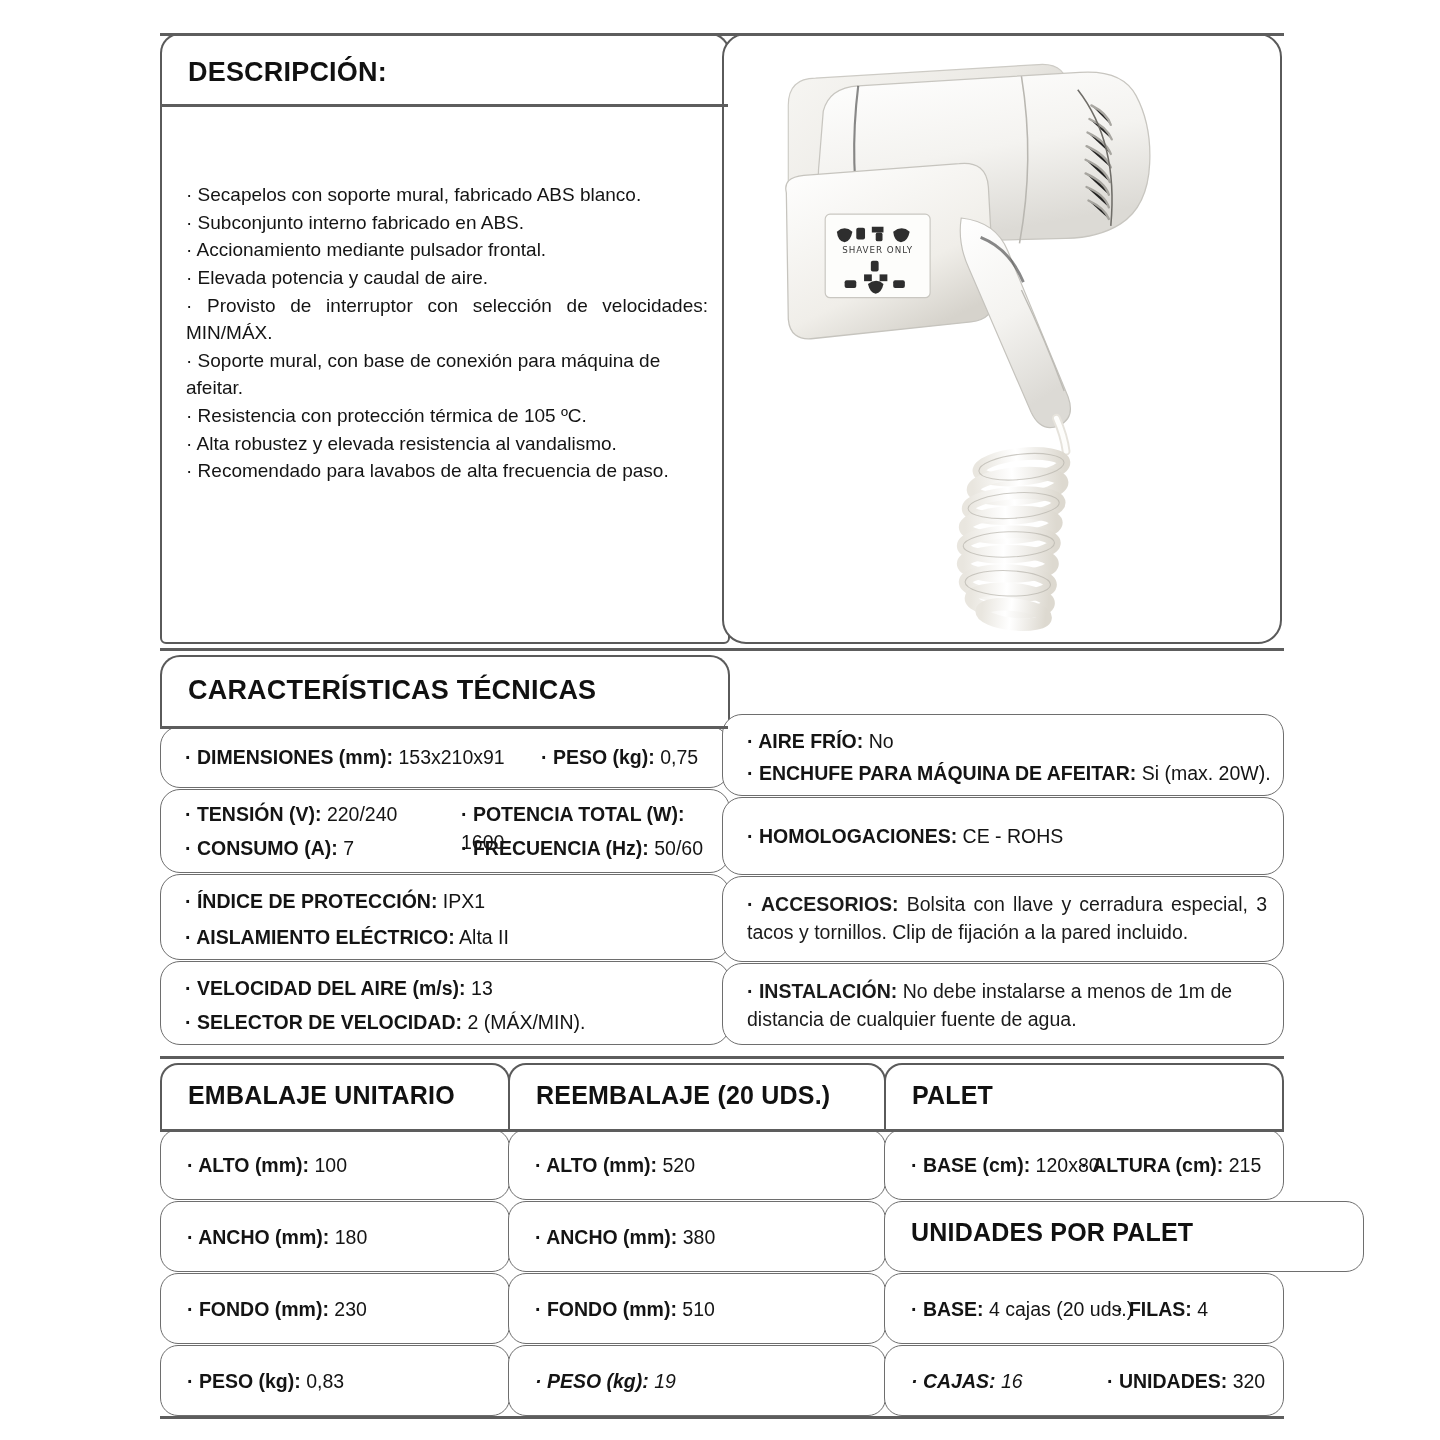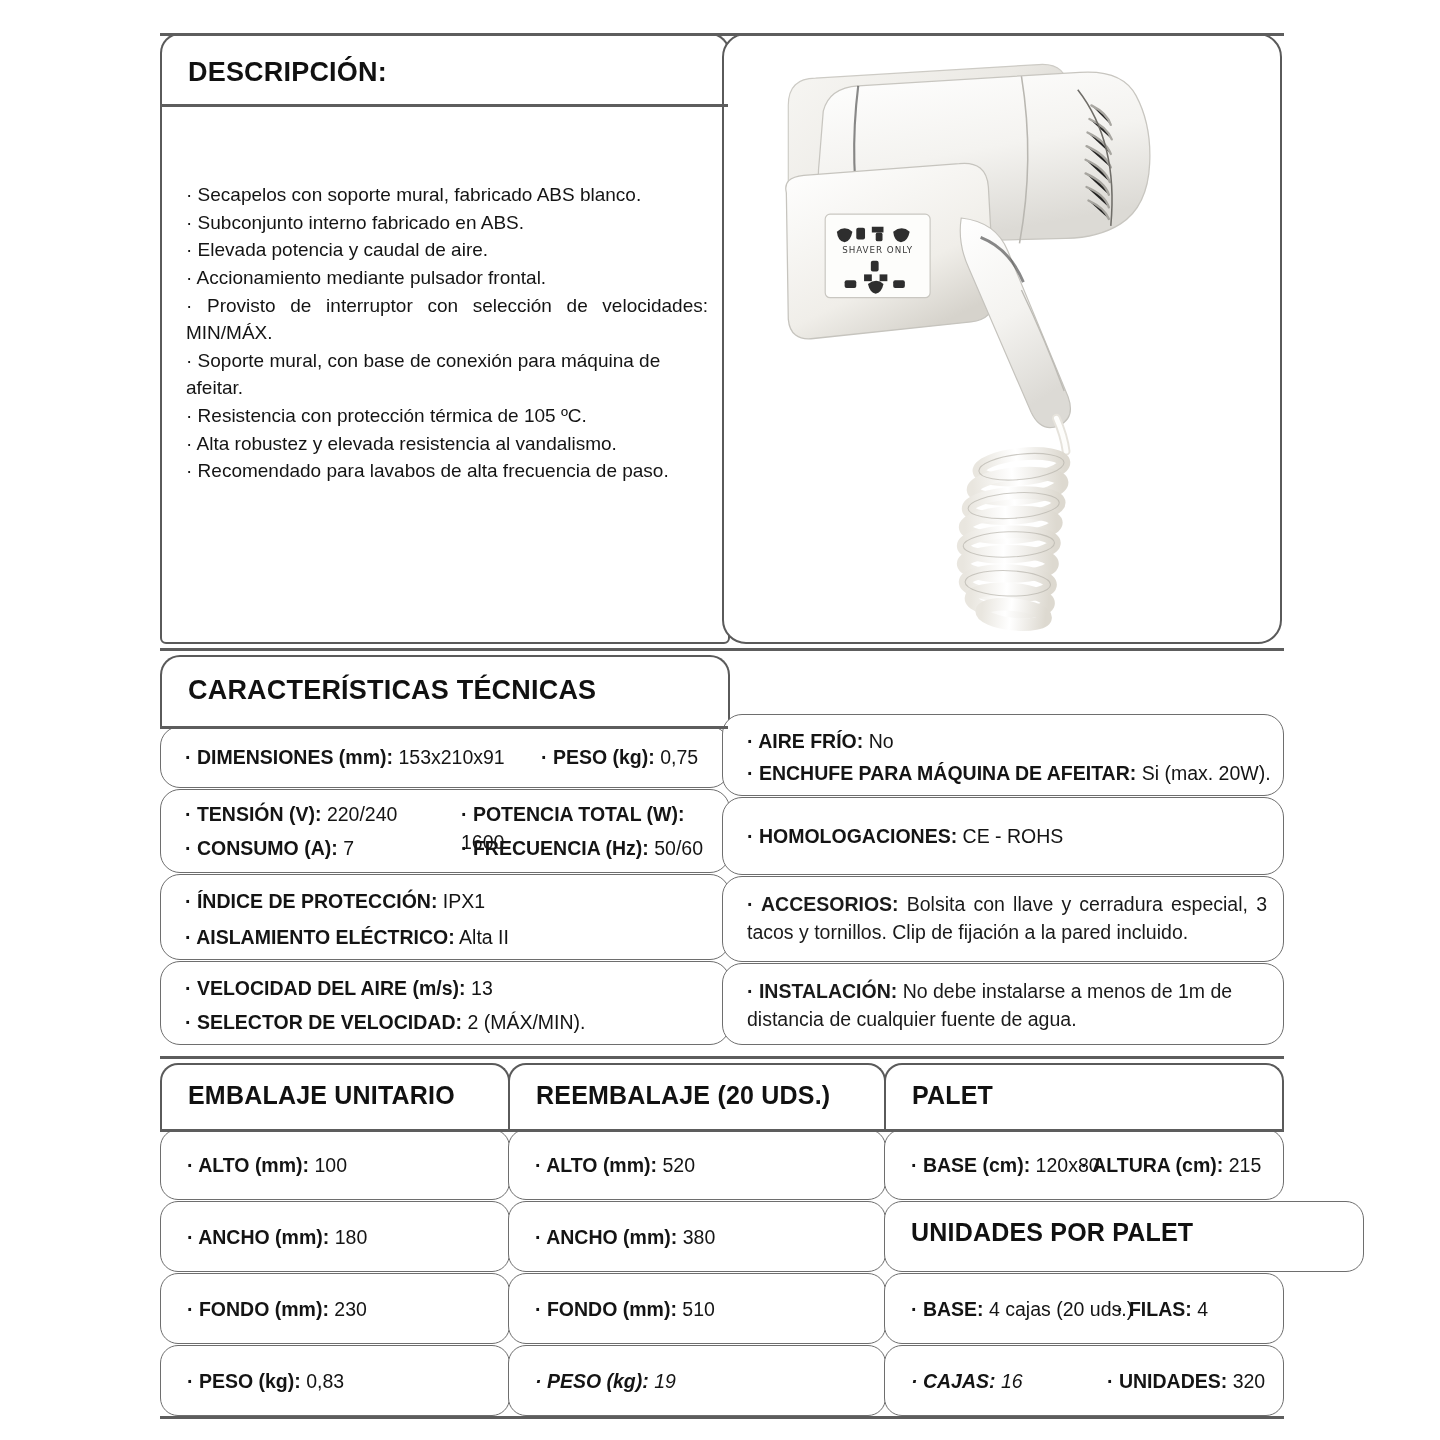--- a/index.html
+++ b/index.html
@@ -111,22 +111,22 @@
 <div class="page">
 
   <div class="card" id="desc-head">
     <div class="hdr-title">DESCRIPCIÓN:</div>
   </div>
 
   <div class="card" id="desc-body">
     <div id="desc-list">
       <div class="li">· Secapelos con soporte mural, fabricado ABS blanco.</div>
       <div class="li">· Subconjunto interno fabricado en ABS.</div>
+      <div class="li">· Accionamiento mediante pulsador frontal.</div>
       <div class="li">· Elevada potencia y caudal de aire.</div>
-      <div class="li">· Accionamiento mediante pulsador frontal.</div>
       <div class="li just">· Provisto de interruptor con selección de velocidades: MIN/MÁX.</div>
       <div class="li">· Soporte mural, con base de conexión para máquina de afeitar.</div>
       <div class="li">· Resistencia con protección térmica de 105 ºC.</div>
       <div class="li">· Alta robustez y  elevada resistencia al vandalismo.</div>
       <div class="li">· Recomendado para lavabos de alta frecuencia de paso.</div>
     </div>
   </div>
 
   <div class="card" id="photo-card">
     <div id="photo-wrap">

